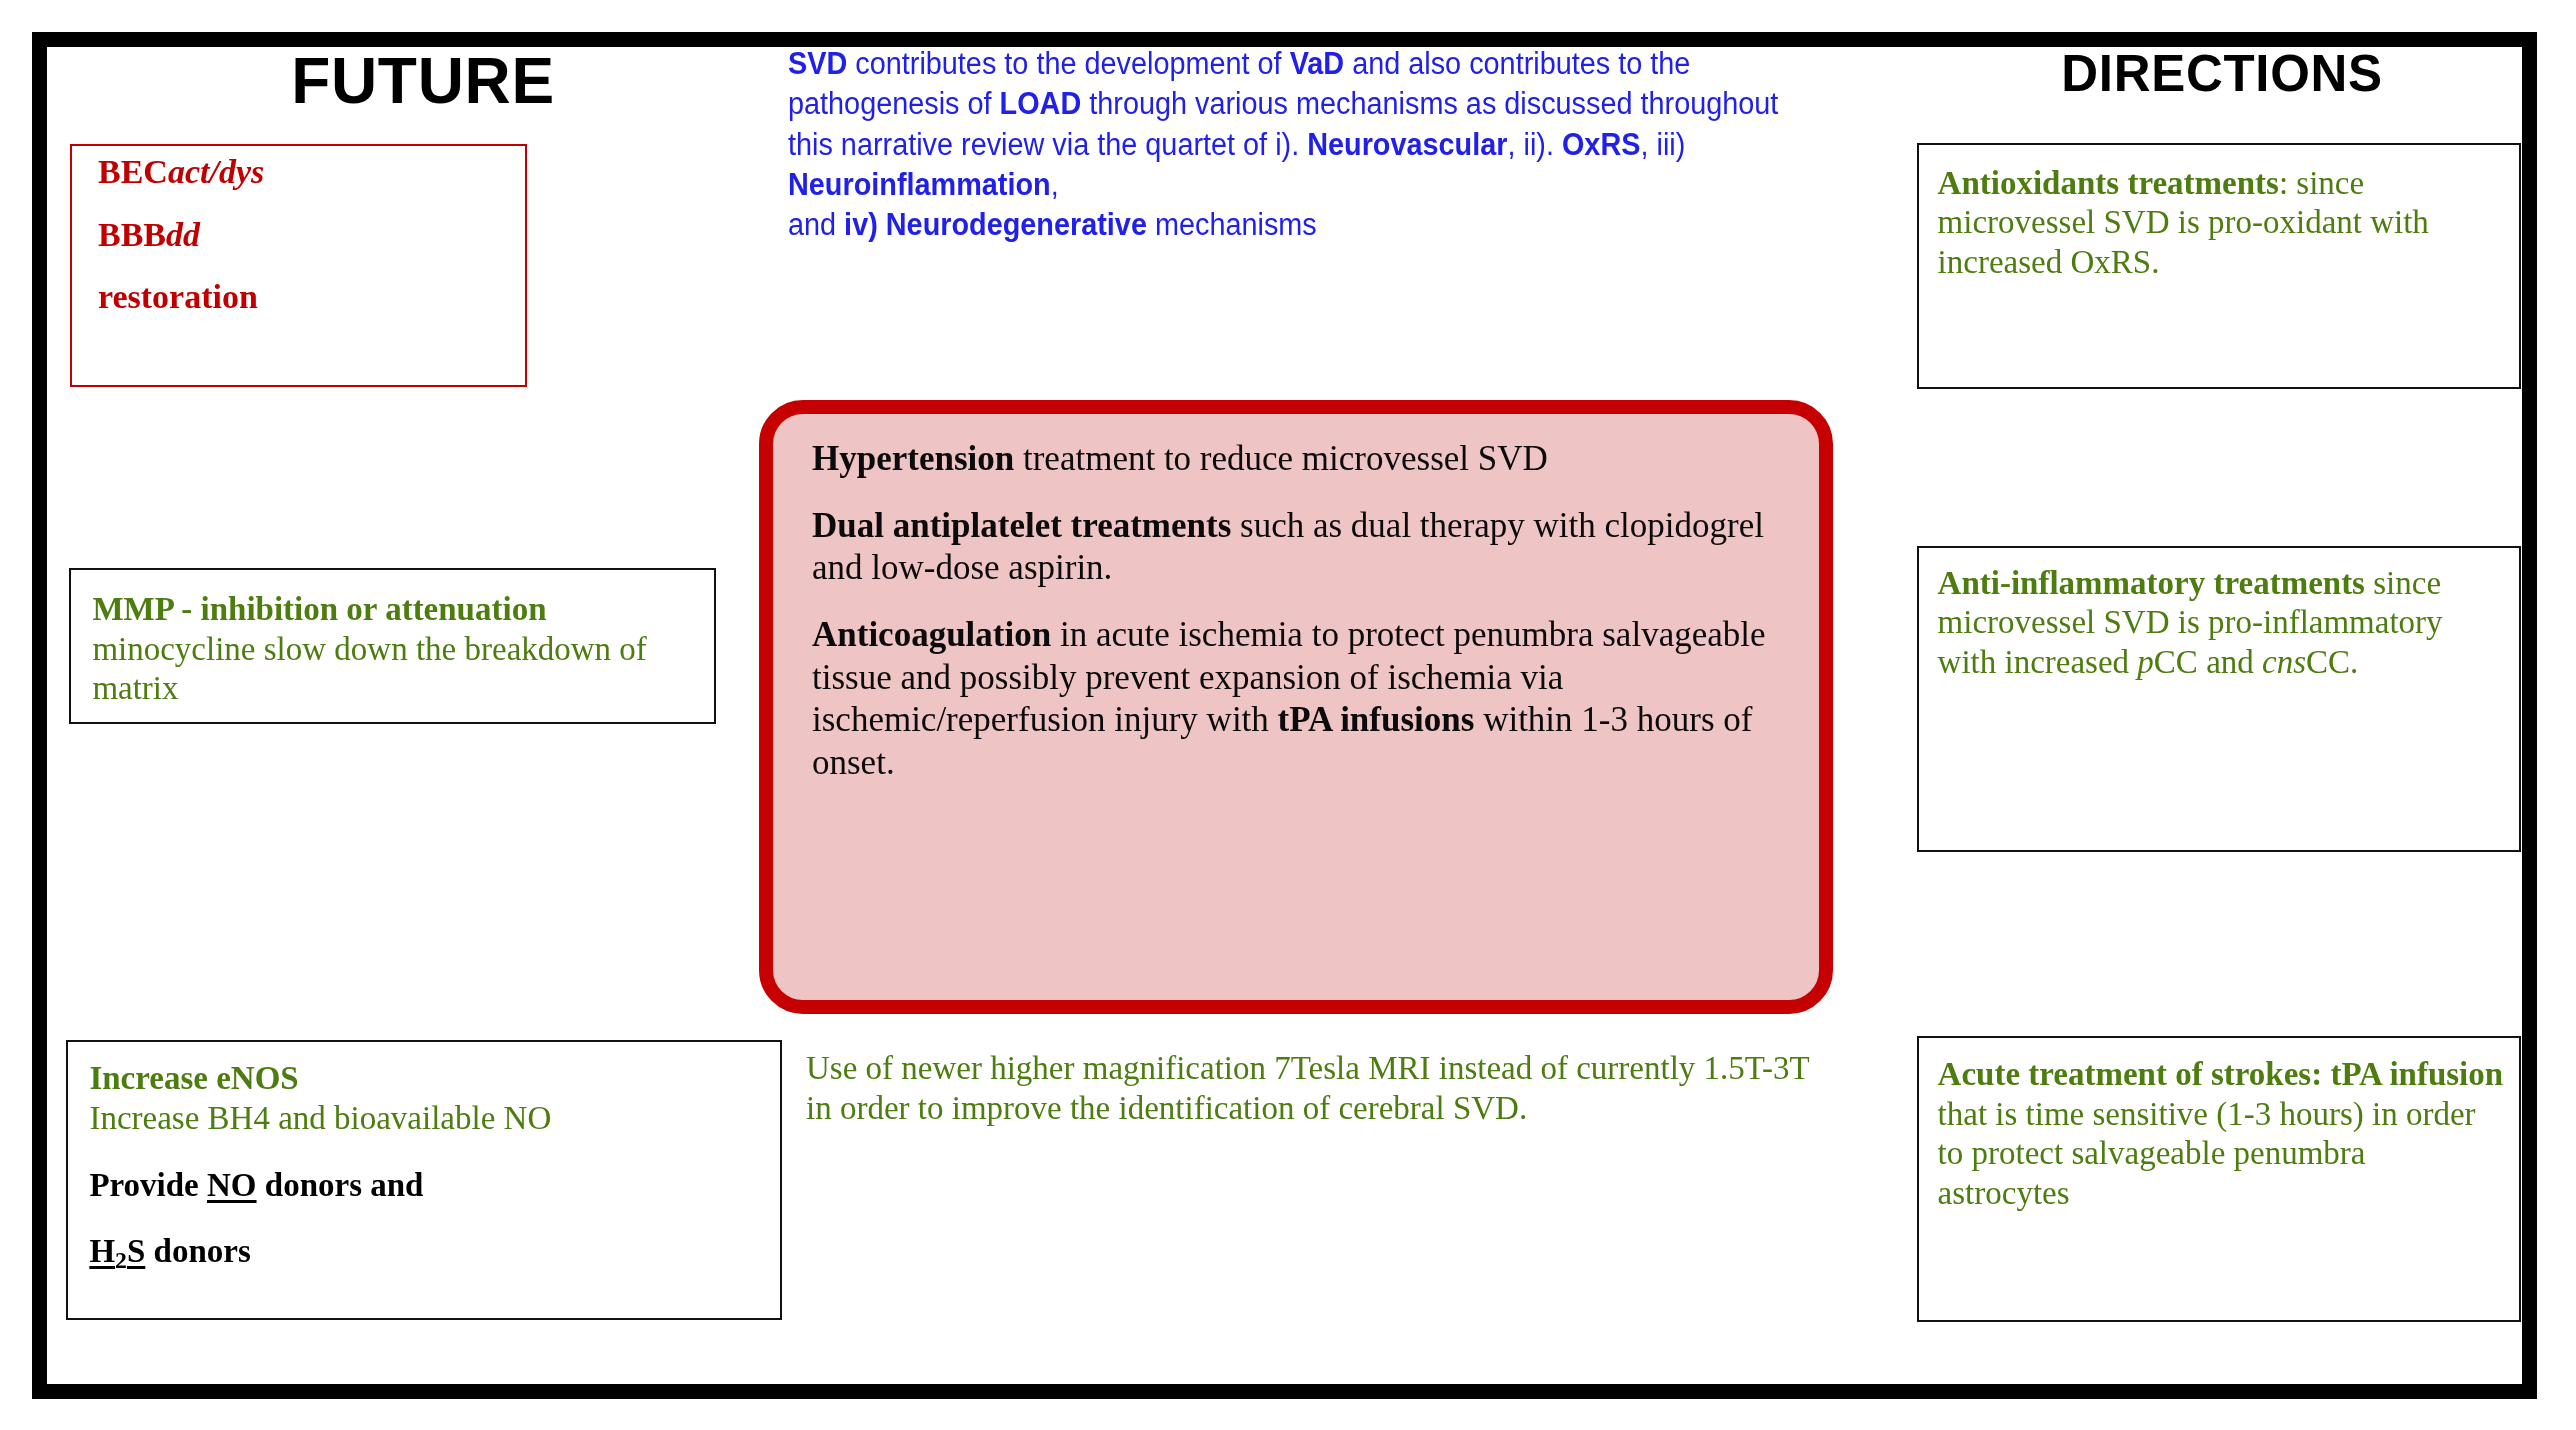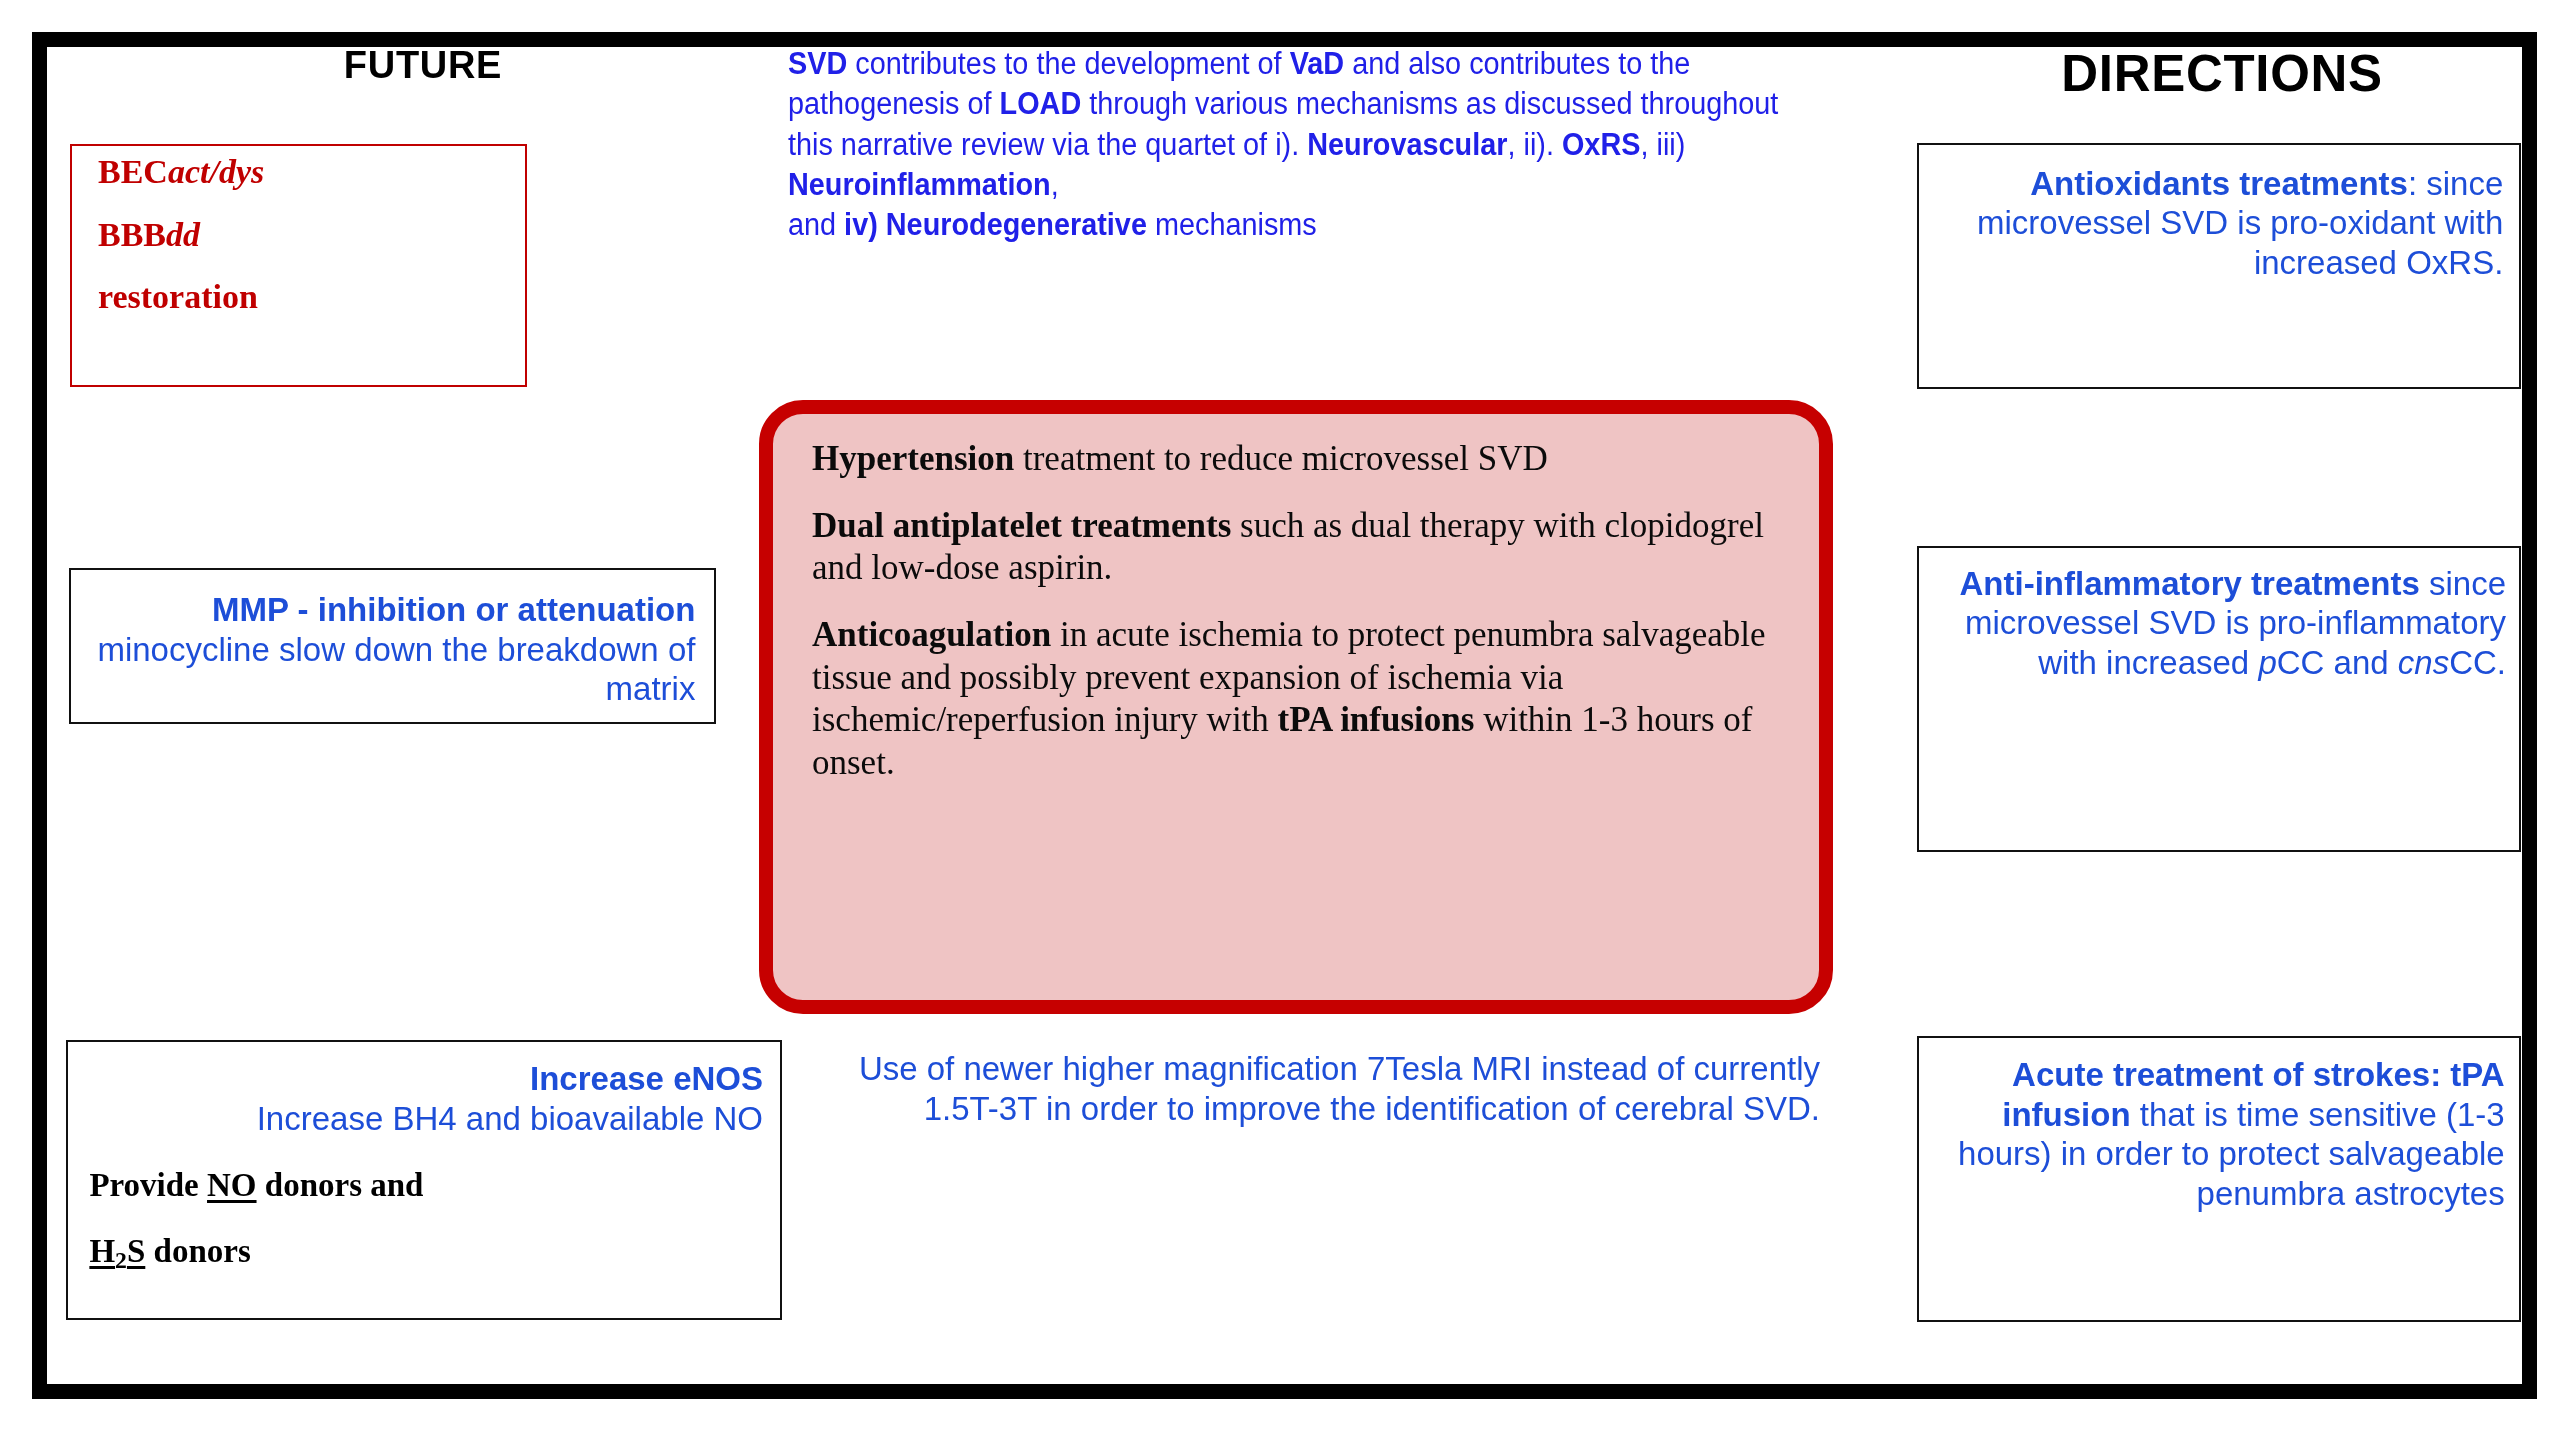--- a/index.html
+++ b/index.html
@@ -18,21 +18,21 @@
   .col-title{position:absolute;text-align:center;font-family:"Liberation Sans",sans-serif;
              font-weight:bold;color:#000;letter-spacing:0.7px;}
 
   
   .redtxt{color:#C00000;font-family:"Liberation Serif",serif;font-weight:bold;font-size:34px;line-height:1.05;}
   .redtxt .it{font-style:italic;}
   .redtxt .ln{display:block;margin-bottom:27px;}
   .redtxt .ln:last-child{margin-bottom:0;}
 
   
-  .body-serif{color:#1d4ed8;font-family:Liberation Sans, sans-serif;font-size:33px;line-height:1.20;text-align:right;}
+  .body-serif{color:#4d7c0f;font-family:Liberation Serif, serif;font-size:33px;line-height:1.20;}
   .body-serif b{font-weight:bold;}
   .body-serif i{font-style:italic;}
 
   
   #blue-block{position:absolute;color:#2020E8;font-family:"Liberation Sans Narrow","Liberation Sans",sans-serif;
               font-size:31px;line-height:1.30;font-stretch:condensed;transform:scaleX(0.93);transform-origin:left top;}
   #blue-block b{font-weight:bold;}
 
   
   #pink-callout{position:absolute;background:#EFC4C4;border:14.3px solid #C60000;
@@ -49,21 +49,21 @@
   .mt{margin-top:29px;}
   p{margin:0;}
 </style>
 </head>
 <body>
 
 <div id="canvas">
 
   <div id="outer-frame"></div>
 
-  <div class="col-title" style="left:66px;top:44px;width:714px;font-size:38px;">FUTURE</div>
+  <div class="col-title" style="left:66px;top:44px;width:714px;font-size:64px;">FUTURE</div>
 
   <div class="tbox redbox" style="left:70px;top:144px;width:457px;height:243px;">
     <div class="redtxt" style="padding:8px 0 0 26px;">
       <span class="ln"><span>BEC</span><span class="it">act/dys</span></span>
       <span class="ln"><span>BBB</span><span class="it">dd</span></span>
       <span class="ln">restoration</span>
     </div>
   </div>
 
   <div class="tbox blackbox" style="left:69px;top:568px;width:647px;height:156px;">

